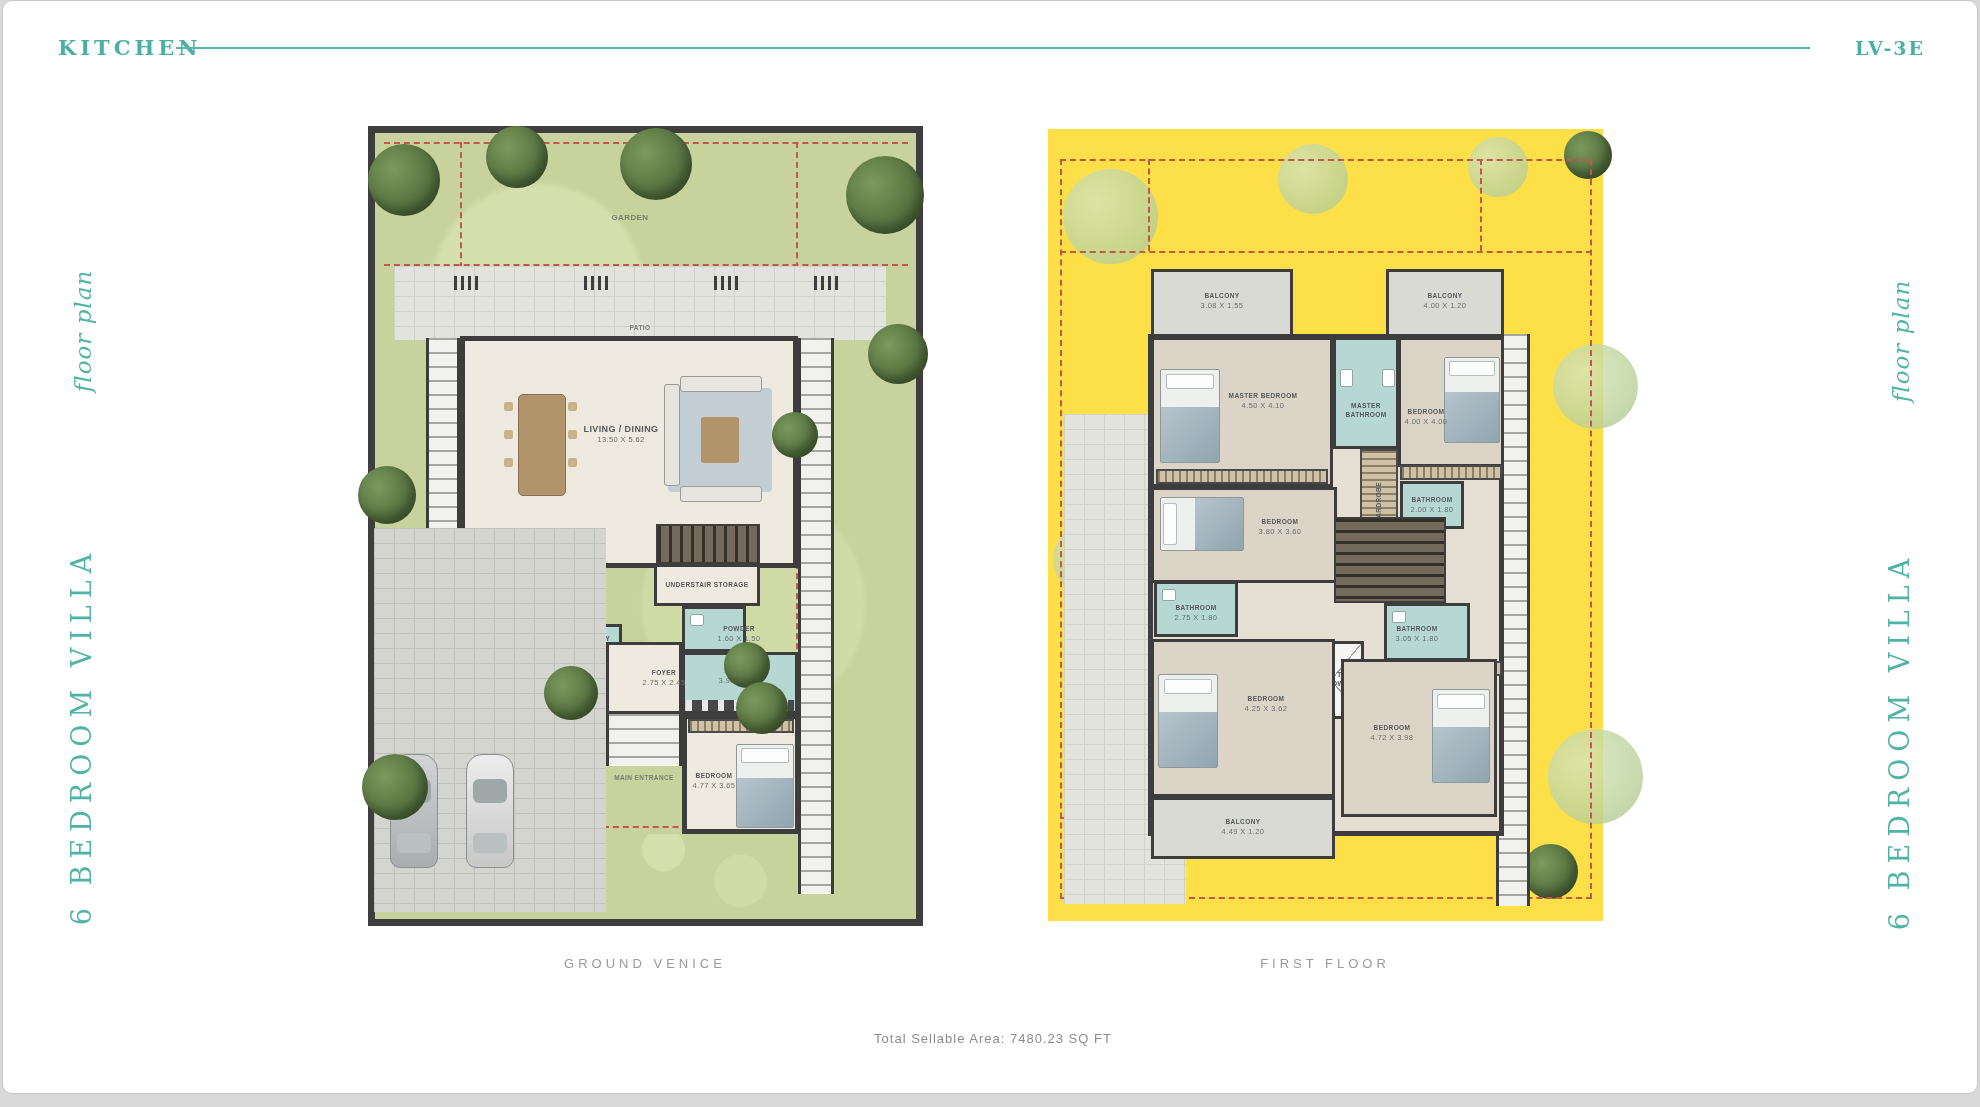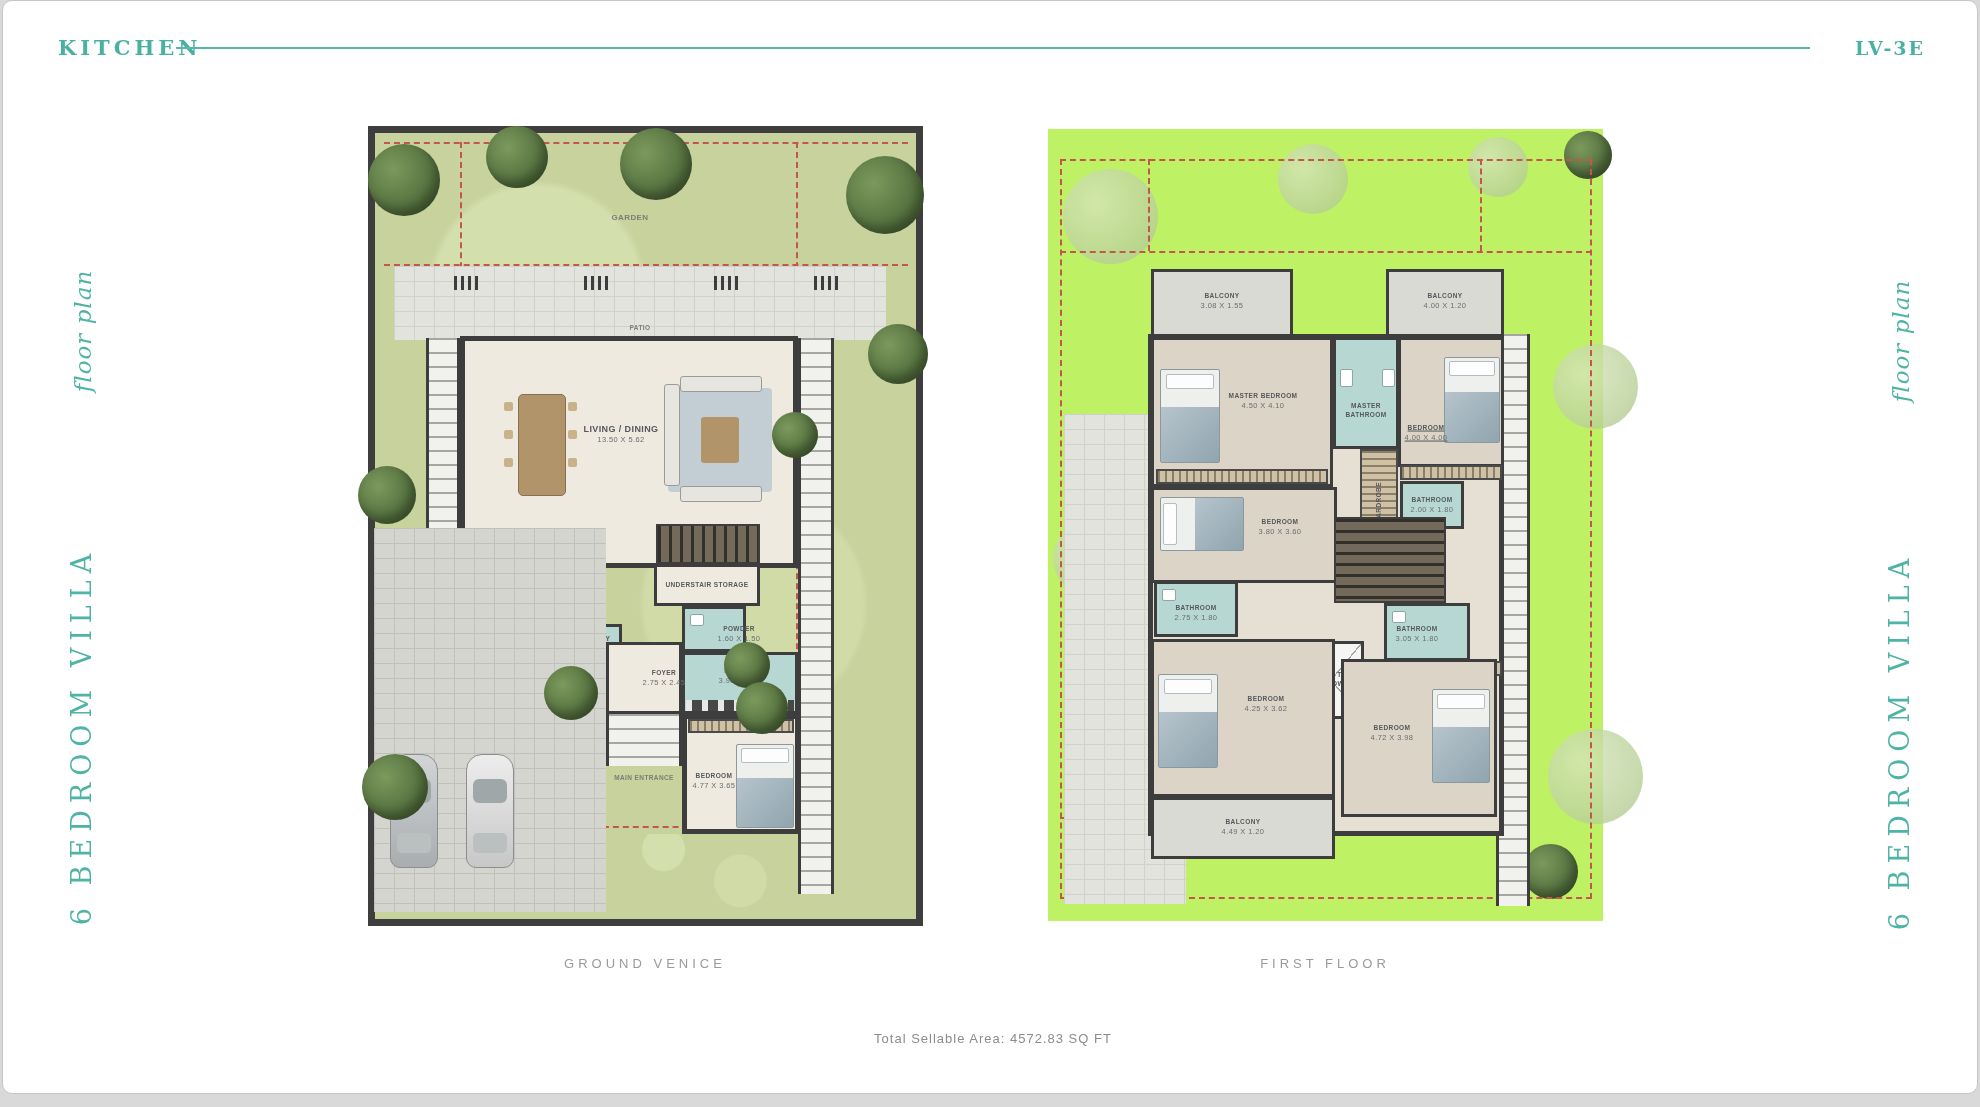--- a/index.html
+++ b/index.html
@@ -200,21 +200,21 @@
       <div class="tree" style="left:478px;top:30px;width:78px;height:78px;"></div>
       <div class="tree" style="left:500px;top:198px;width:60px;height:60px;"></div>
       <div class="tree" style="left:404px;top:286px;width:46px;height:46px;"></div>
       <div class="tree" style="left:-10px;top:340px;width:58px;height:58px;"></div>
       <div class="tree" style="left:-6px;top:628px;width:66px;height:66px;"></div>
       <div class="tree" style="left:176px;top:540px;width:54px;height:54px;"></div>
       <div class="tree" style="left:356px;top:516px;width:46px;height:46px;"></div>
       <div class="tree" style="left:368px;top:556px;width:52px;height:52px;"></div>
     </div>
 
-    <div class="abs" style="left:1045px;top:128px;width:555px;height:792px;background:#bef264;">
+    <div class="abs" style="left:1045px;top:128px;width:555px;height:792px;background:#fde047;">
 
       <div class="tree light" style="left:15px;top:40px;width:95px;height:95px;"></div>
       <div class="tree light" style="left:230px;top:15px;width:70px;height:70px;"></div>
       <div class="tree light" style="left:420px;top:8px;width:60px;height:60px;"></div>
       <div class="tree" style="left:516px;top:2px;width:48px;height:48px;"></div>
       <div class="tree light" style="left:505px;top:215px;width:85px;height:85px;"></div>
       <div class="tree light" style="left:500px;top:600px;width:95px;height:95px;"></div>
       <div class="tree" style="left:475px;top:715px;width:55px;height:55px;"></div>
       <div class="tree light" style="left:5px;top:395px;width:70px;height:70px;"></div>
 
@@ -252,21 +252,21 @@
       <div class="abs teal wall" style="left:285px;top:208px;width:66px;height:112px;"></div>
       <div class="sink" style="left:292px;top:240px;width:11px;height:16px;"></div>
       <div class="sink" style="left:334px;top:240px;width:11px;height:16px;"></div>
       <div class="lbl tiny" style="left:318px;top:282px;white-space:normal;width:56px;">MASTER BATHROOM</div>
 
       <div class="abs hatch vert" style="left:312px;top:320px;width:38px;height:108px;"></div>
       <div class="lbl vert" style="left:331px;top:374px;">WARDROBE</div>
 
       <div class="abs wood wall" style="left:350px;top:208px;width:106px;height:130px;"></div>
       <div class="bed" style="left:396px;top:228px;width:54px;height:84px;"></div>
-      <div class="lbl tiny" style="left:378px;top:304px;text-decoration:underline;">
+      <div class="lbl tiny" style="left:378px;top:288px;">
         <span>BEDROOM</span>
         <span class="dim">4.00 X 4.00</span>
       </div>
       <div class="abs hatch" style="left:352px;top:336px;width:102px;height:15px;"></div>
       <div class="abs teal wall" style="left:352px;top:352px;width:64px;height:48px;"></div>
       <div class="lbl tiny" style="left:384px;top:376px;">
         <span>BATHROOM</span>
         <span class="dim">2.00 X 1.80</span>
       </div>
 
@@ -313,15 +313,15 @@
 
       <div class="abs grayfloor wall" style="left:103px;top:668px;width:184px;height:62px;"></div>
       <div class="lbl tiny" style="left:195px;top:698px;">
         <span>BALCONY</span>
         <span class="dim">4.49 X 1.20</span>
       </div>
     </div>
 
     <div class="caption" style="left:642px;top:955px;">GROUND VENICE</div>
     <div class="caption" style="left:1322px;top:955px;">FIRST FLOOR</div>
-    <div class="footer-text" style="left:990px;top:1030px;">Total Sellable Area: 4572.83 SQ FT</div>
+    <div class="footer-text" style="left:990px;top:1030px;">Total Sellable Area: 7480.23 SQ FT</div>
   </div>
 </div>
 
 </body></html>

